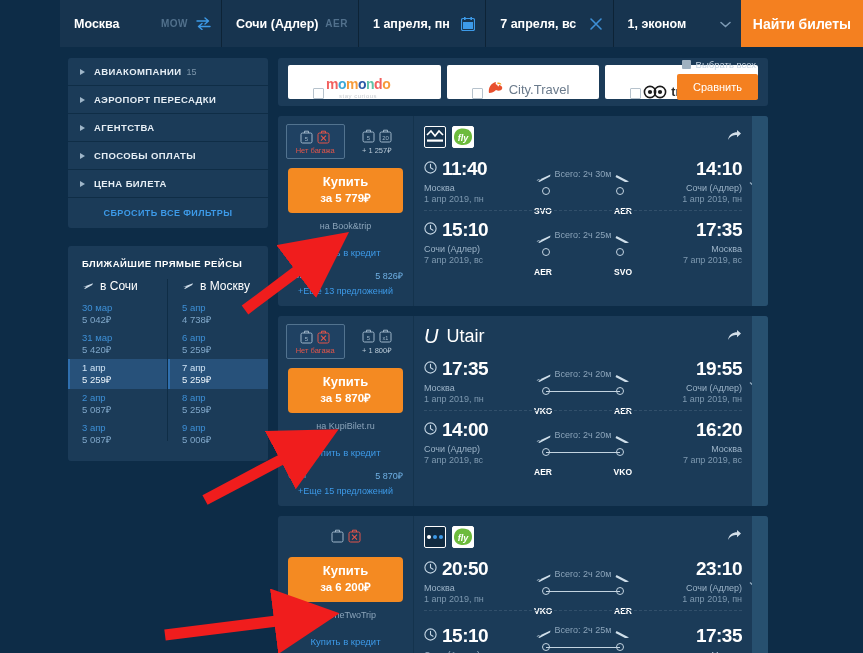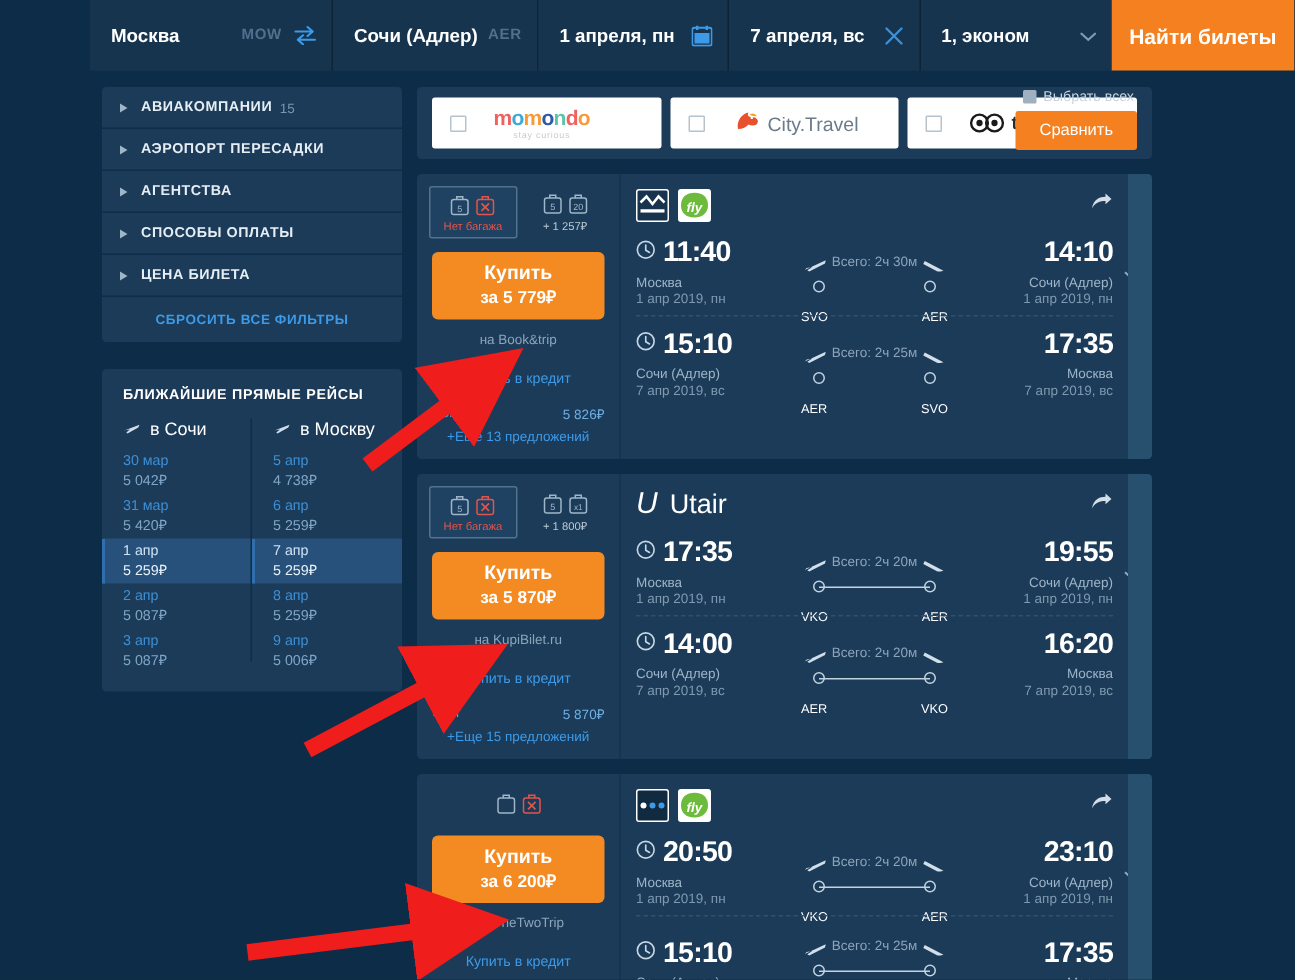--- a/index.html
+++ b/index.html
@@ -103,21 +103,21 @@
   .content { position: absolute; left: 278px; top: 58px; width: 490px; }
 
   
   .compare {
     position: relative; background: #1b3b58; border-radius: 3px;
     height: 48px; padding: 10px;
     display: flex; align-items: center; gap: 6px;
   }
   .cmp-card {
     background: #ffffff; border-radius: 2px; height: 34px;
-    display: flex; align-items: center; padding: 0 12px; gap: 18px;
+    display: flex; align-items: flex-end; padding: 0 25px; gap: 2px;
     flex: 1; cursor: pointer; overflow: hidden;
   }
   .cmp-check {
     width: 11px; height: 11px; border: 1px solid #b6c2cc;
     background: #fff; border-radius: 1px; flex: none;
   }
   .cmp-logo { display: flex; align-items: center; gap: 4px; }
   .logo-momondo { font-size: 14px; font-weight: bold; letter-spacing: -.5px; line-height: 1; }
   .logo-momondo .t1{color:#f2605e} .logo-momondo .t2{color:#3ca9d8}
   .logo-momondo .t3{color:#f79b3a} .logo-momondo .t4{color:#2b5aa8}
@@ -203,21 +203,21 @@
   .route { position: relative; height: 22px; margin-top: 3px; }
   .route-line { position: absolute; left: 14px; right: 14px; top: 9px; height: 1px; background: #c3d3e0; }
   .rnode {
     position: absolute; top: 5px; width: 8px; height: 8px; border-radius: 50%;
     border: 1px solid #c3d3e0; background: transparent;
   }
   .rnode.l { left: 10px; }
   .rnode.r { right: 10px; }
   .plane-dep { position: absolute; left: 4px; top: -12px; }
   .plane-arr { position: absolute; right: 4px; top: -12px; }
-  .iata { position: absolute; top: 24px; color: #ffffff; font-size: 8.5px; font-weight: normal; }
+  .iata { position: absolute; top: 24px; color: #ffffff; font-size: 8.5px; font-weight: bold; }
   .iata.l { left: 2px; }
   .iata.r { right: 2px; }
   .chev-down { position: absolute; right: 8px; bottom: 14px; }
 
   .t-scroll {
     position: absolute; right: 0; top: 0; bottom: 0; width: 16px;
     background: #27506f;
   }
 
   

